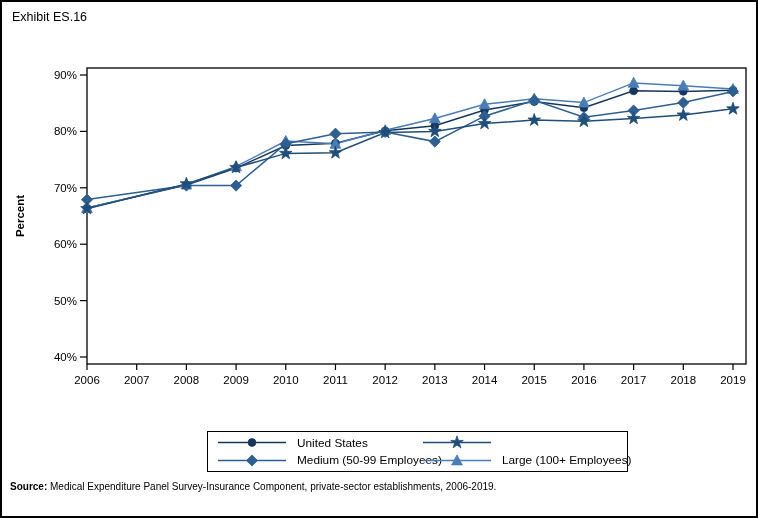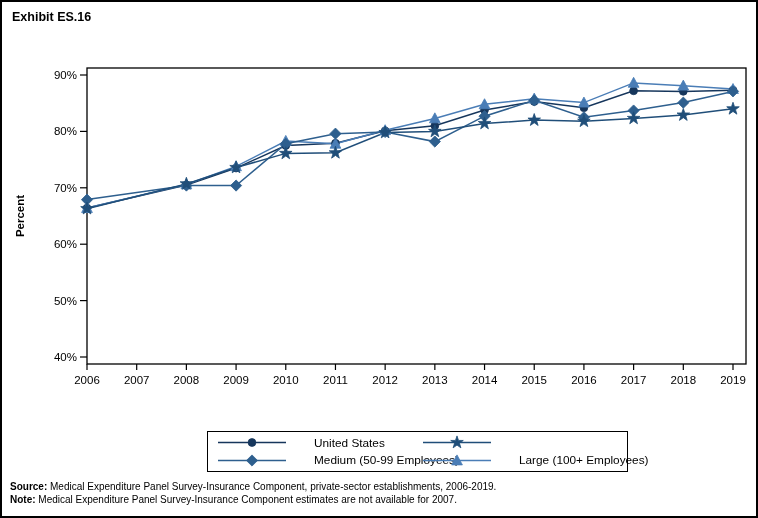--- a/index.html
+++ b/index.html
@@ -7,31 +7,31 @@
     position:relative;
     width:758px;height:518px;
     box-sizing:border-box;
     border:2px solid #000;
     background:#fff;
     font-family:"Liberation Sans",sans-serif;
     overflow:hidden;
   }
   .titleblock{
     position:absolute;left:10px;top:7px;width:726px;
-    font-size:12.5px;font-weight:bold;color:#000;line-height:1.32;
+    font-size:12.5px;font-weight:normal;color:#000;line-height:1.32;
   }
   .titleblock p{margin:0;}
   #chart-svg{position:absolute;left:0;top:0;}
   .legend{
     position:absolute;left:205px;top:429px;width:421px;height:41px;
     box-sizing:border-box;border:1.5px solid #000;background:#fff;
     display:grid;grid-template-columns:205px 1fr;grid-template-rows:1fr 1fr;
     align-items:center;padding:2px 4px 2px 8px;
   }
-  .leg-item{display:flex;align-items:center;gap:26px;white-space:nowrap;}
+  .leg-item{display:flex;align-items:center;gap:9px;white-space:nowrap;}
   .leg-item svg{flex:0 0 auto;display:block;}
   .leg-label{font-size:11.8px;color:#000;}
   .footer{
     position:absolute;left:8px;top:478px;width:744px;
     font-size:10px;color:#000;line-height:1.33;
   }
   .footer p{margin:0;}
   .footer .lbl{font-weight:bold;}
 </style>
 </head>
@@ -177,16 +177,15 @@
         <svg width="72" height="15">
           <line x1="2" y1="7.5" x2="70" y2="7.5" stroke="#4a7db6" stroke-width="1.6"></line>
           <path fill="#4a7db6" stroke="#4a7db6" stroke-width="0.8" d="M 36 1.9000000000000004 L 41.4 11.9 L 30.6 11.9 Z"></path>
         </svg>
         <span class="leg-label">Large (100+ Employees)</span>
       </div>
     </div>
 
   <div class="footer">
     <p><span class="lbl">Source:</span><span> Medical Expenditure Panel Survey-Insurance Component, private-sector establishments, 2006-2019.</span></p>
-    <p><span class="lbl">Note:</span><span> Medical Expenditure Panel Survey-Insurance Component estimates are not available for 2007.</span></p>
   </div>
 
 </div>
 
 </body></html>

